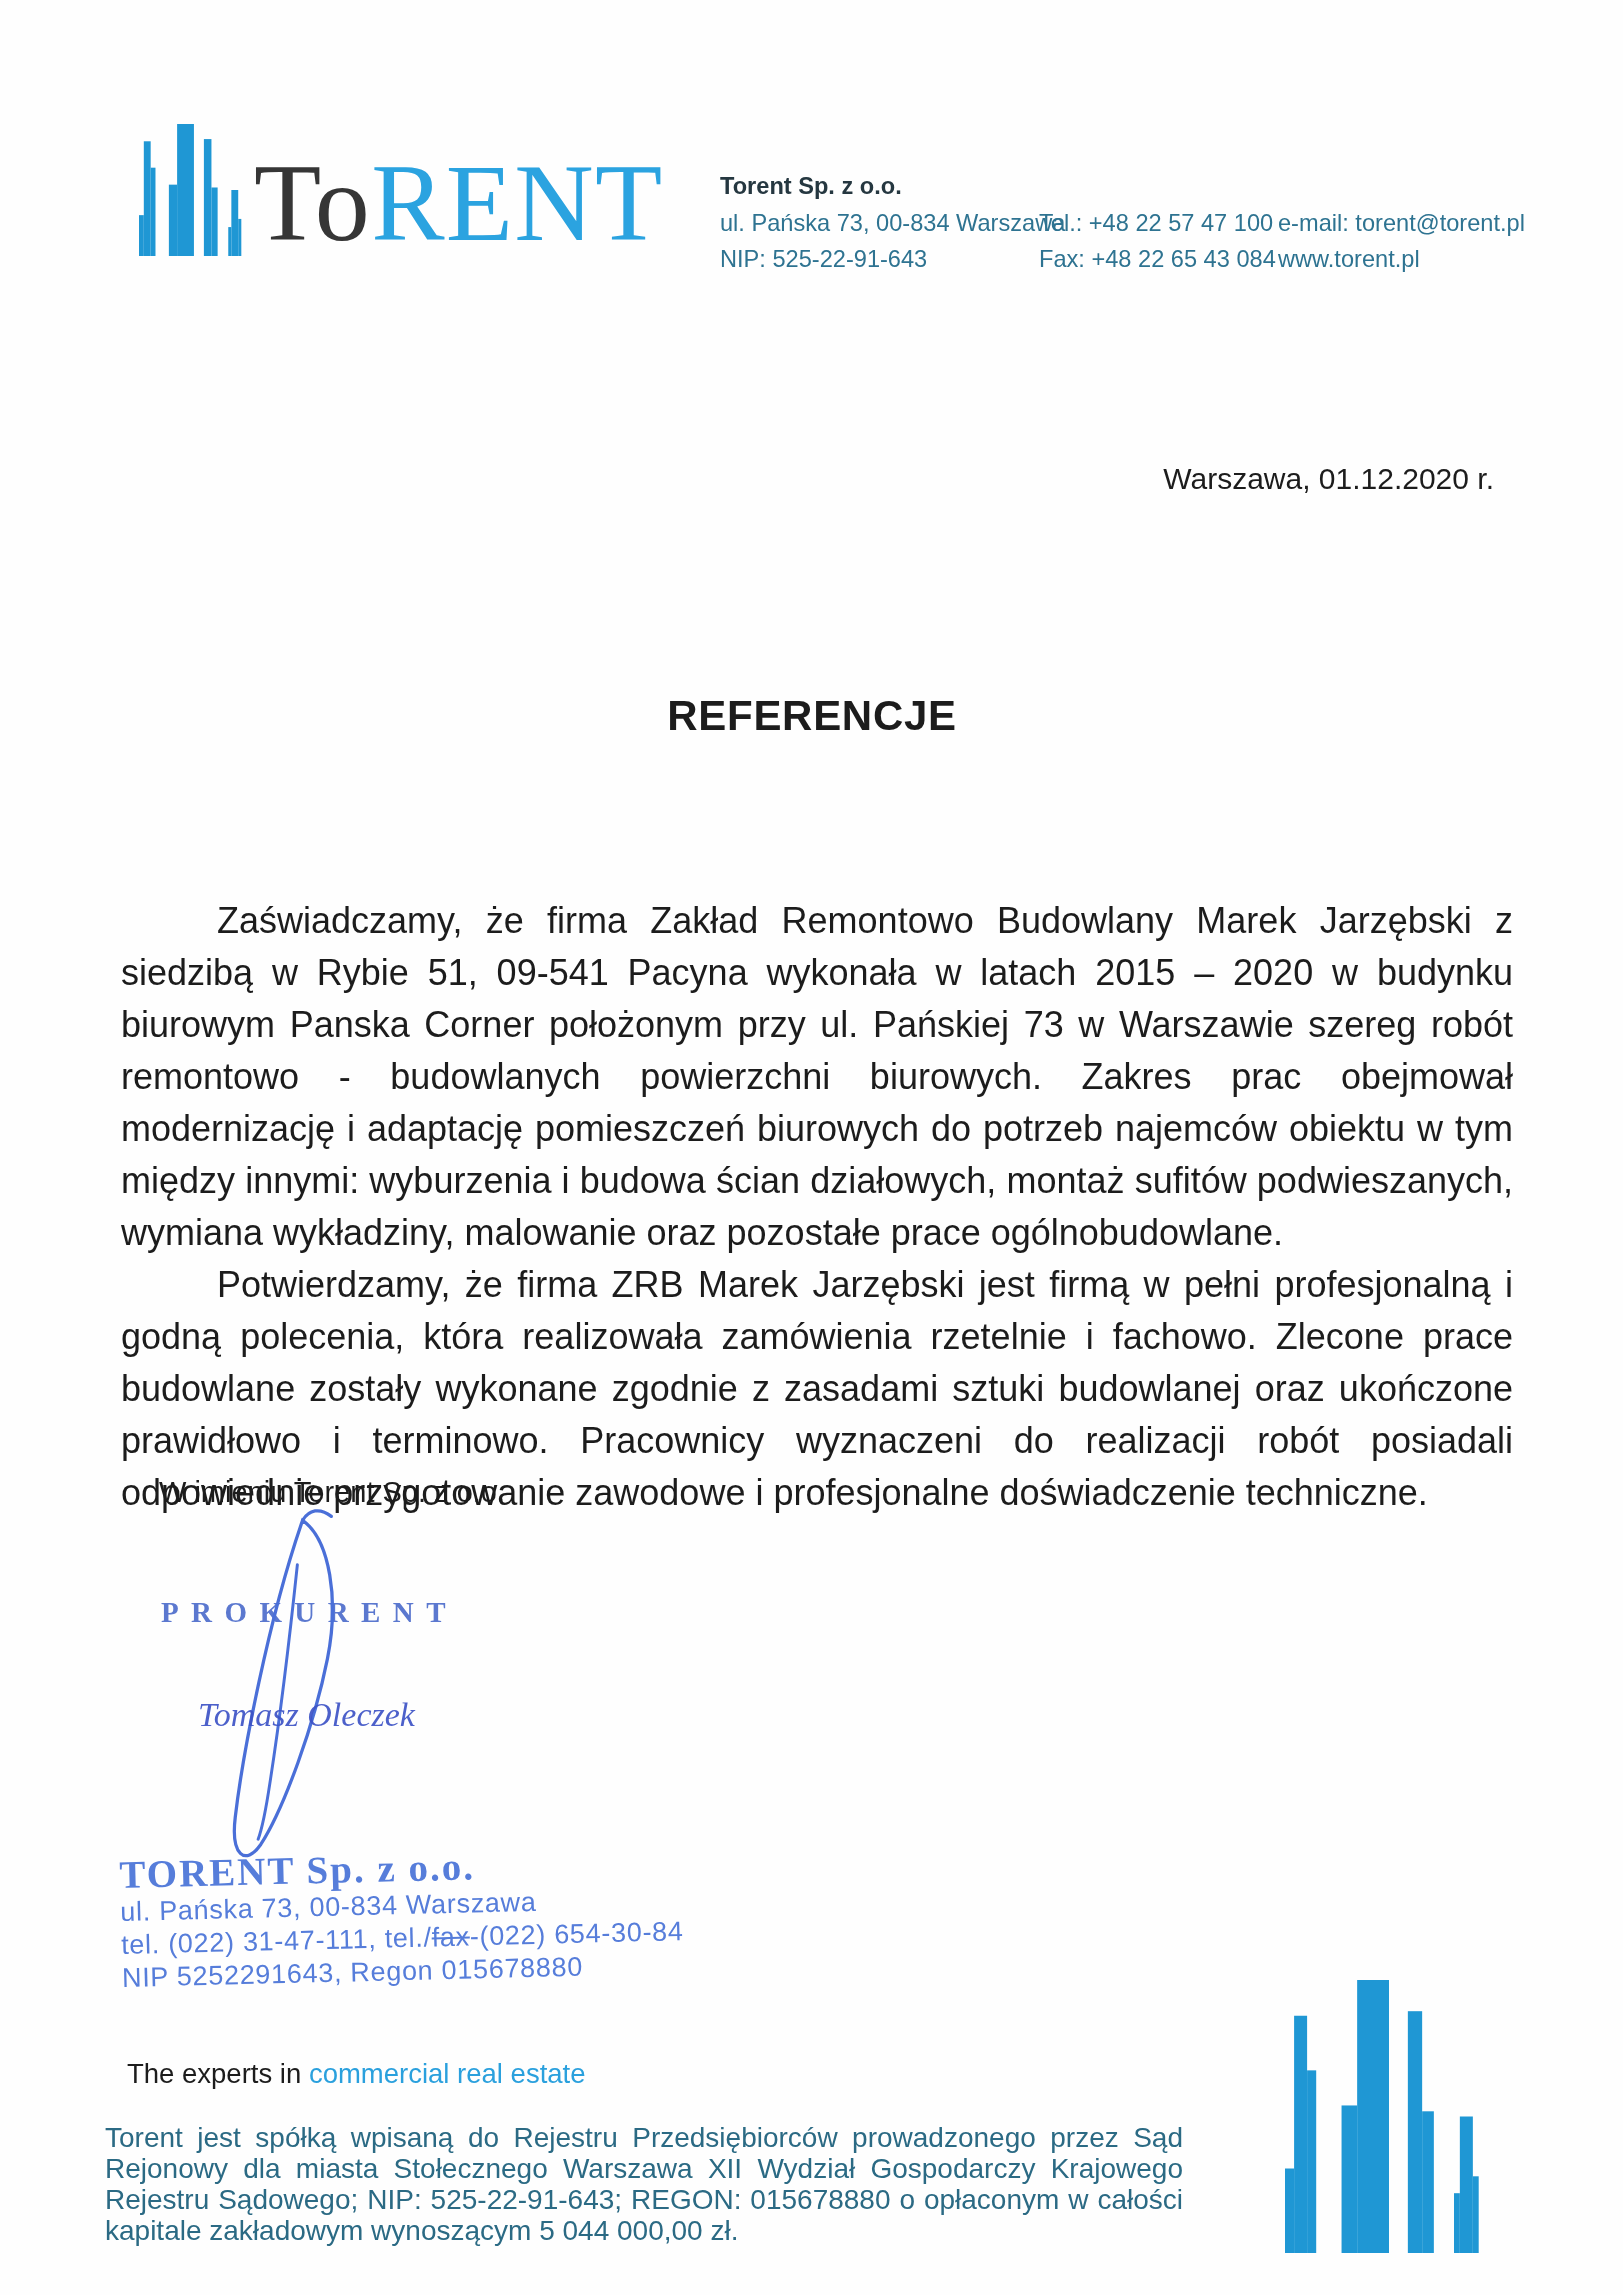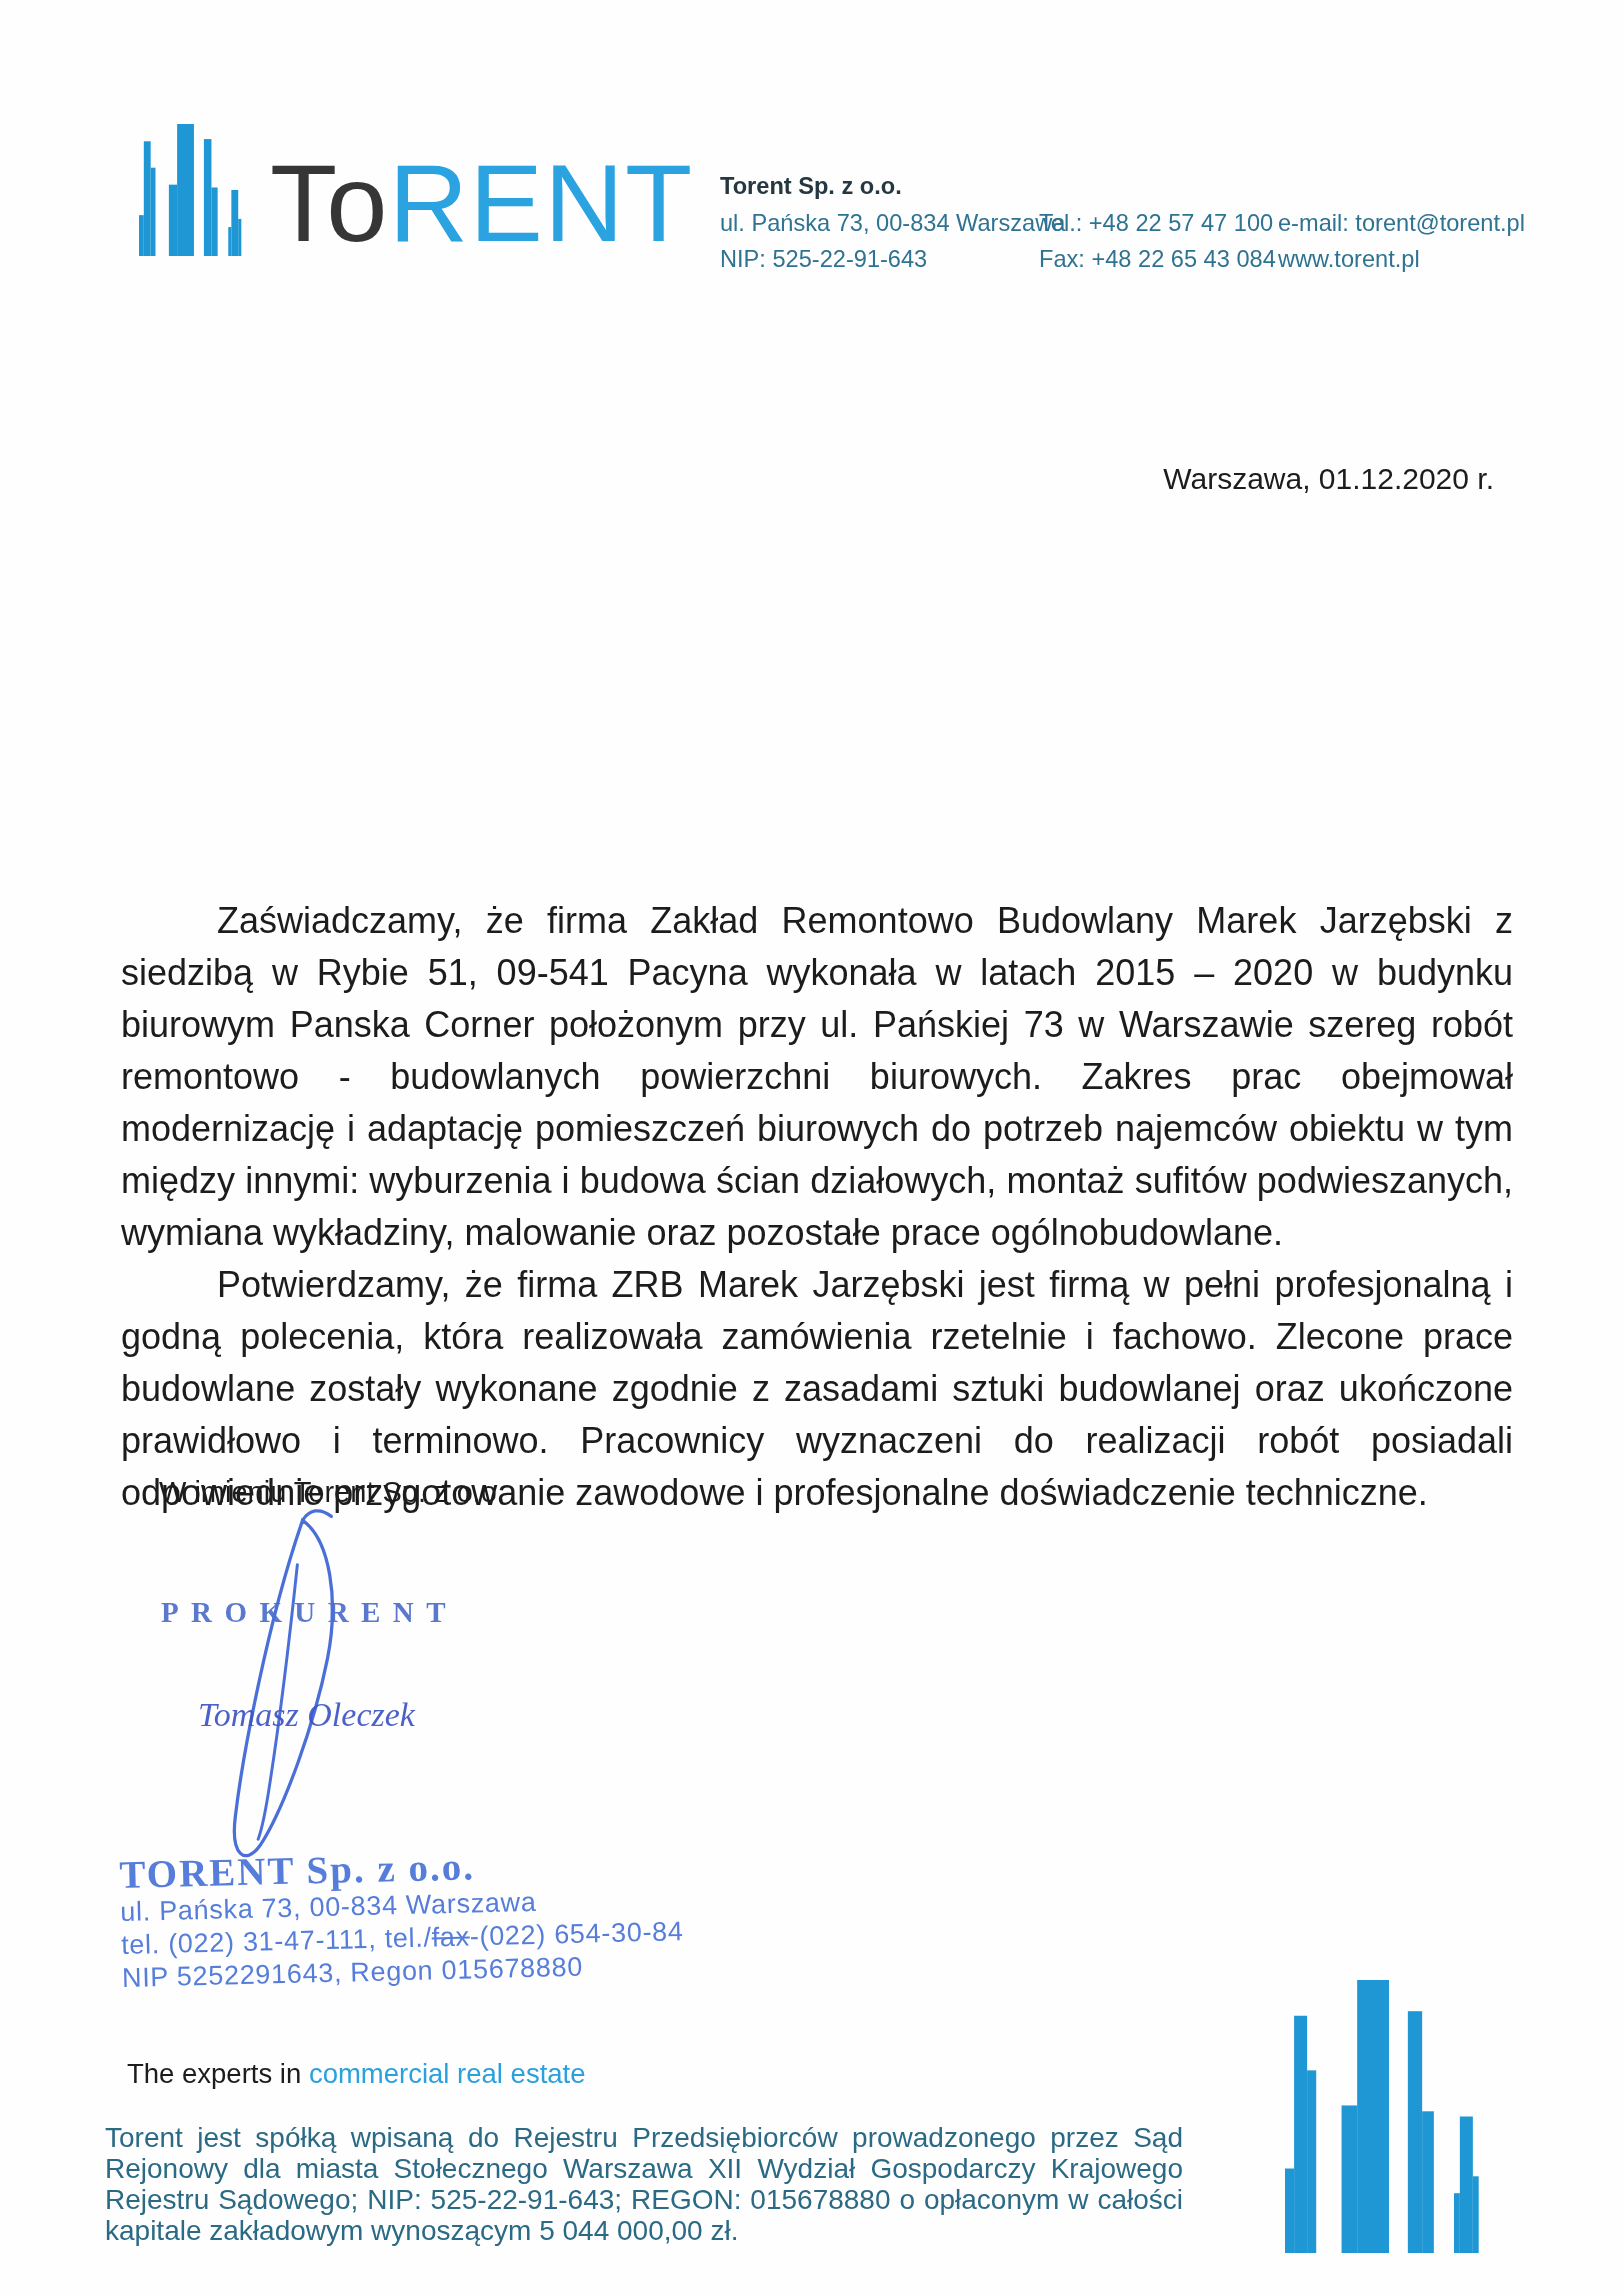--- a/index.html
+++ b/index.html
@@ -9,21 +9,21 @@
     --signature-blue:#4a6fd8; --tagline-blue:#2aa0dd; --legal-teal:#2b6a84;
   }
   html,body{margin:0;padding:0;background:#888;}
   .page{
     position:relative;width:1624px;height:2295px;background:var(--page-bg);
     font-family:"Liberation Sans",sans-serif;color:var(--ink);overflow:hidden;margin:0 auto;
   }
   
   .logo-bars{position:absolute;left:139px;top:124px;width:103px;height:132px;color:var(--logo-blue);}
   .logo-bars svg{width:100%;height:100%;display:block;}
-  .logo-text{position:absolute;left:270px;top:148px;font-size:110px;line-height:1;letter-spacing:1.3px;white-space:nowrap;}
+  .logo-text{position:absolute;left:254px;top:148px;font-size:110px;line-height:1;letter-spacing:1.3px;white-space:nowrap;font-family:Liberation Serif, serif;}
   .lt-dark{color:var(--logo-text-dark);}
   .lt-blue{color:var(--logo-text-blue);}
   
   .hdr{position:absolute;font-size:23.6px;color:var(--header-teal);white-space:nowrap;line-height:1.1;}
   .hdr-company{color:var(--header-dark);font-weight:bold;}
   
   .date-line{position:absolute;right:130px;top:462px;font-size:30px;}
   .doc-title{position:absolute;left:0;top:692px;width:100%;text-align:center;font-size:42px;font-weight:bold;letter-spacing:0.7px;}
   .body-text{position:absolute;left:121px;top:895px;width:1392px;font-size:36px;line-height:52px;text-align:justify;}
   .body-text p{margin:0;text-indent:96px;}
@@ -76,20 +76,21 @@
   <div class="hdr hdr-company" style="left:720px;top:174px;">Torent Sp. z o.o.</div>
   <div class="hdr" style="left:720px;top:211px;">ul. Pańska 73, 00-834 Warszawa</div>
   <div class="hdr" style="left:720px;top:247px;">NIP: 525-22-91-643</div>
   <div class="hdr" style="left:1039px;top:211px;">Tel.: +48 22 57 47 100</div>
   <div class="hdr" style="left:1039px;top:247px;">Fax: +48 22 65 43 084</div>
   <div class="hdr" style="left:1278px;top:211px;">e-mail: torent@torent.pl</div>
   <div class="hdr" style="left:1278px;top:247px;">www.torent.pl</div>
 
   <div class="date-line">Warszawa, 01.12.2020 r.</div>
 
+  <div class="doc-title">REFERENCJE</div>
 
   <div class="body-text">
     <p>Zaświadczamy, że firma Zakład Remontowo Budowlany Marek Jarzębski z siedzibą w Rybie 51, 09-541 Pacyna wykonała w latach 2015 – 2020 w budynku biurowym Panska Corner położonym przy ul. Pańskiej 73 w Warszawie szereg robót remontowo - budowlanych powierzchni biurowych. Zakres prac obejmował modernizację i adaptację pomieszczeń biurowych do potrzeb najemców obiektu w tym między innymi: wyburzenia i budowa ścian działowych, montaż sufitów podwieszanych, wymiana wykładziny, malowanie oraz pozostałe prace ogólnobudowlane.</p>
     <p>Potwierdzamy, że firma ZRB Marek Jarzębski jest firmą w pełni profesjonalną i godną polecenia, która realizowała zamówienia rzetelnie i fachowo. Zlecone prace budowlane zostały wykonane zgodnie z zasadami sztuki budowlanej oraz ukończone prawidłowo i terminowo. Pracownicy wyznaczeni do realizacji robót posiadali odpowiednie przygotowanie zawodowe i profesjonalne doświadczenie techniczne.</p>
   </div>
 
   <div class="signoff">W imieniu Torent Sp. z o.o.</div>
 
   <div class="prokurent">PROKURENT</div>
 

